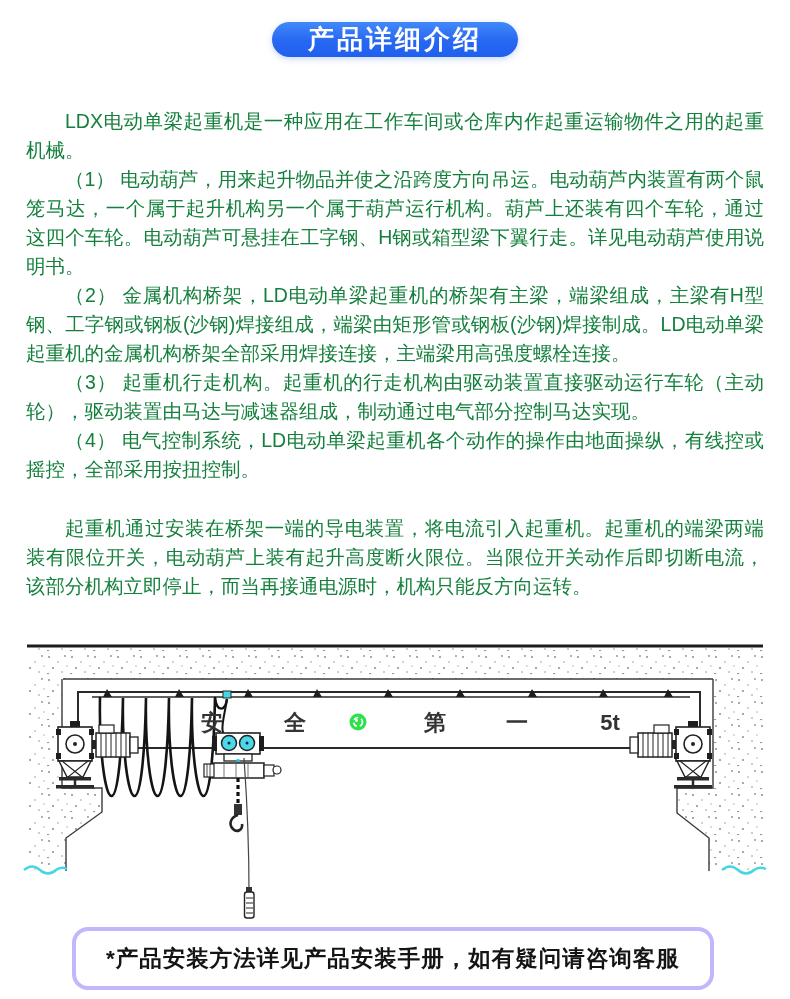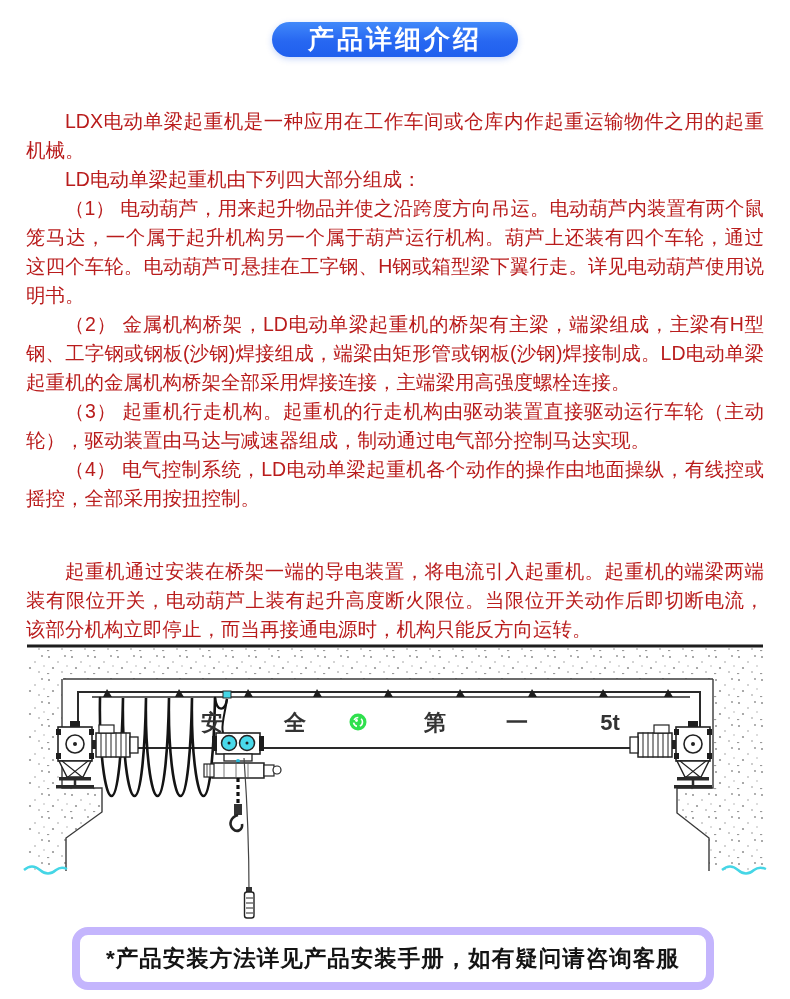--- a/index.html
+++ b/index.html
@@ -9,43 +9,42 @@
   }
   .pill{
     position:absolute;left:272px;top:22px;width:246px;height:35px;border-radius:27px;
     background:linear-gradient(180deg,#4189fa 0%,#2767f1 55%,#1f5fee 100%);
     display:flex;align-items:center;justify-content:center;
     box-shadow:0 2px 6px rgba(30,90,230,0.25);
   }
   .pill span{color:#ffffff;font-size:26px;font-weight:600;letter-spacing:3px;}
   .content{
     position:absolute;left:26px;top:107px;width:738px;
-    font-size:19.5px;line-height:29px;color:#b91c1c;text-align:justify;
+    font-size:19.5px;line-height:29px;color:#15803d;text-align:justify;
   }
   .content p{margin:0;text-indent:2em;}
-  .content p.spaced{margin-top:44px;}
+  .content p.spaced{margin-top:30px;}
   .diagram{position:absolute;left:0;top:630px;}
   .note{
     position:absolute;left:72px;top:927px;width:642px;height:63px;box-sizing:border-box;
-    border:8px solid #c4b5fd;border-radius:16px;background:#ffffff;
+    border:4px solid #c4b5fd;border-radius:16px;background:#ffffff;
     display:flex;align-items:center;justify-content:center;
   }
   .note span{font-size:22.5px;font-weight:600;color:#141414;letter-spacing:1px;}
   .beam-char{font-size:22px;font-weight:bold;fill:#333333;}
 </style>
 </head>
 <body>
 
 <div class="pill">
   <span>产品详细介绍</span>
 </div>
 
 <div class="content">
   <p>LDX电动单梁起重机是一种应用在工作车间或仓库内作起重运输物件之用的起重机械。</p>
-  <p>LD电动单梁起重机由下列四大部分组成：</p>
   <p>（1） 电动葫芦，用来起升物品并使之沿跨度方向吊运。电动葫芦内装置有两个鼠笼马达，一个属于起升机构另一个属于葫芦运行机构。葫芦上还装有四个车轮，通过这四个车轮。电动葫芦可悬挂在工字钢、H钢或箱型梁下翼行走。详见电动葫芦使用说明书。</p>
   <p>（2） 金属机构桥架，LD电动单梁起重机的桥架有主梁，端梁组成，主梁有H型钢、工字钢或钢板(沙钢)焊接组成，端梁由矩形管或钢板(沙钢)焊接制成。LD电动单梁起重机的金属机构桥架全部采用焊接连接，主端梁用高强度螺栓连接。</p>
   <p>（3） 起重机行走机构。起重机的行走机构由驱动装置直接驱动运行车轮（主动轮），驱动装置由马达与减速器组成，制动通过电气部分控制马达实现。</p>
   <p>（4） 电气控制系统，LD电动单梁起重机各个动作的操作由地面操纵，有线控或摇控，全部采用按扭控制。</p>
   <p class="spaced">起重机通过安装在桥架一端的导电装置，将电流引入起重机。起重机的端梁两端装有限位开关，电动葫芦上装有起升高度断火限位。当限位开关动作后即切断电流，该部分机构立即停止，而当再接通电源时，机构只能反方向运转。</p>
 </div>
 
 <svg class="diagram" width="790" height="305" viewBox="0 0 790 305" xmlns="http://www.w3.org/2000/svg">
   <defs>
     <pattern id="speck" width="23" height="23" patternUnits="userSpaceOnUse">

